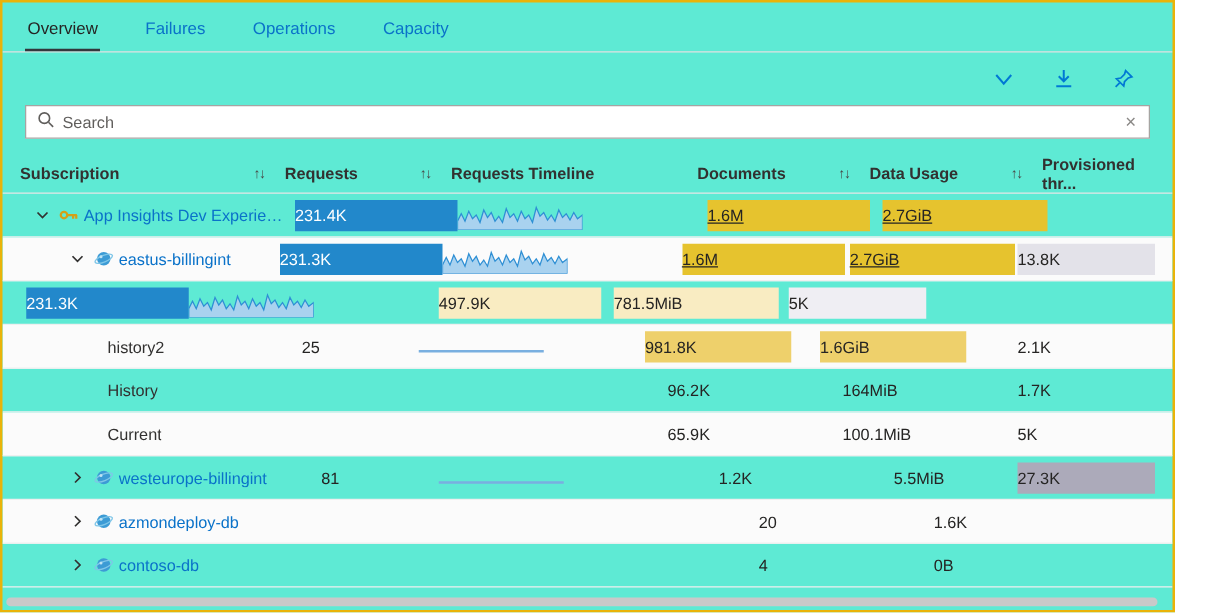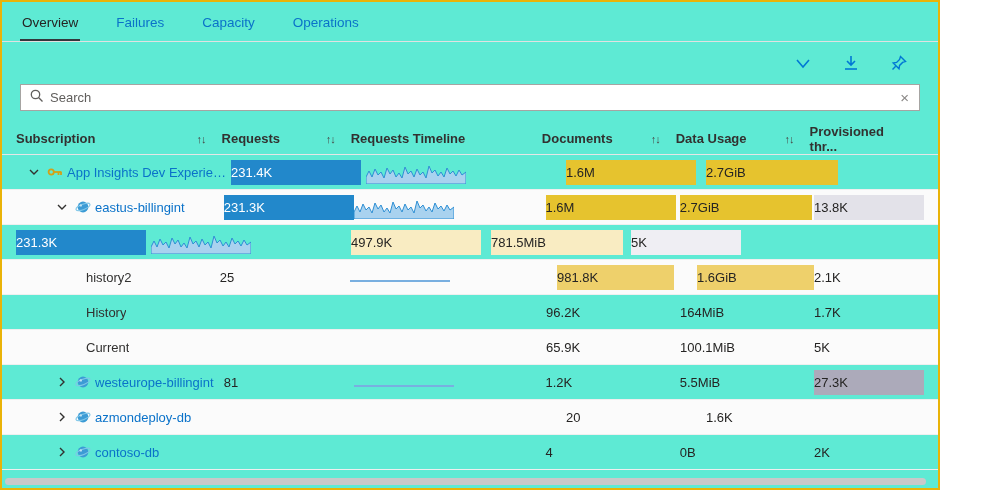--- a/index.html
+++ b/index.html
@@ -19,24 +19,24 @@
   
   .searchwrap { margin:0 18px 12px 18px; height:27px; border:1px solid #a6a4a2; display:flex; align-items:center; padding:0 8px; background:#fff; }
   .searchwrap svg { flex:0 0 auto; }
   .search-input { flex:1; border:none; outline:none; font-size:13px; padding:0 6px; color:#323130; font-family:inherit; }
   .search-input::placeholder { color:#605e5c; }
   .search-clear { color:#8a8886; font-size:15px; cursor:pointer; padding:0 2px; }
 
   
   .thead, .trow { display:flex; align-items:center; padding:0 14px; }
   .thead { height:32px; border-bottom:1px solid #e6e6e6; }
-  .hcell { display:flex; align-items:center; font-size:13px; font-weight:700; color:#323130; cursor:pointer;gap:24px; }
+  .hcell { display:flex; align-items:center; font-size:13px; font-weight:700; color:#323130; cursor:pointer; }
   .sort { margin-left:auto; margin-right:16px; font-size:11px; color:#484644; letter-spacing:-1px; font-weight:400; }
   .col-sub { width:215px; }
-  .col-req { width:135px; }
+  .col-req { width:135px;justify-content:flex-end; }
   .col-tl  { width:200px; }
   .col-doc { width:140px; }
   .col-du  { width:140px; }
   .col-prov{ flex:1; }
 
   .trow { height:35px; border-bottom:1px solid #efefef; }
   .trow:nth-child(even) { background:#fbfbfb; }
 
   .cell { display:flex; align-items:center; }
 
@@ -57,48 +57,48 @@
   .rlabel[data-link="true"] { color:#0a72c9; cursor:pointer; }
   .rlabel[data-link="false"] { color:#323130; }
 
   
   .mbar { height:25px; display:flex; align-items:center; padding:0 0; font-size:13px; color:#252423; }
   .col-req .mbar { width:130px; }
   .col-doc .mbar { width:130px; }
   .col-du  .mbar { width:132px; }
   .col-prov .mbar { width:110px; }
   .mbar[data-style="blue"]     { background:#2288cb; color:#fff; }
-  .mbar[data-style="gold"]     { background:#e6c32e; }
+  .mbar[data-style="gold"]     { background:#e6c32e;text-decoration:underline; }
   .mbar[data-style="midgold"]  { background:#eed06b;margin-left:23px; }
   .mbar[data-style="palegold"] { background:#f9ecc2; }
   .mbar[data-style="gray"]     { background:#acaaba; }
   .mbar[data-style="lightgray"]{ background:#e3e2e9; }
   .mbar[data-style="palegray"] { background:#efeef3; }
-  .mbar[data-style="none"]     { background:transparent; }
+  .mbar[data-style="none"]     { background:transparent;margin-left:41px; }
 
   
   .tl { width:102px; height:24px; display:flex; align-items:flex-end; }
   .tl svg, .tl .flatline { display:none; }
   .tl[data-type="area"] .tl-area { display:block; }
   .tl[data-type="flat"] .flatline { display:block; width:100px; height:2px; background:#79afe0; margin-bottom:7px; }
 
   
   .hscroll { position:absolute; left:3px; right:3px; bottom:3px; height:7px; }
   .hthumb { height:7px; width:99%; background:#c9c9c9; border-radius:4px; }
 </style>
 </head>
 <body>
 
 <div class="app">
 
   <div class="tabs">
     <div class="tab active">Overview</div>
     <div class="tab">Failures</div>
+    <div class="tab">Operations</div>
     <div class="tab">Capacity</div>
-    <div class="tab">Operations</div>
   </div>
 
   <div class="toolbar">
     <span class="tbicon">
       <svg width="18" height="18" viewBox="0 0 18 18">
           <polyline points="3,6 9,13 15,6" fill="none" stroke="#0078d4" stroke-width="1.6"></polyline>
         </svg>
     </span>
     <span class="tbicon">
       <svg width="18" height="18" viewBox="0 0 18 18">
@@ -432,23 +432,20 @@
           
           
         </div>
       </div>
       <div class="cell col-doc">
         <div class="mbar" data-style="none">4</div>
       </div>
       <div class="cell col-du">
         <div class="mbar" data-style="none">0B</div>
       </div>
-      <div class="cell col-prov">
-        <div class="mbar" data-style="none">2K</div>
-      </div>
     </div>
   </div>
 
   <div class="hscroll">
     <div class="hthumb"></div>
   </div>
 
 </div>
 
 </body></html>

